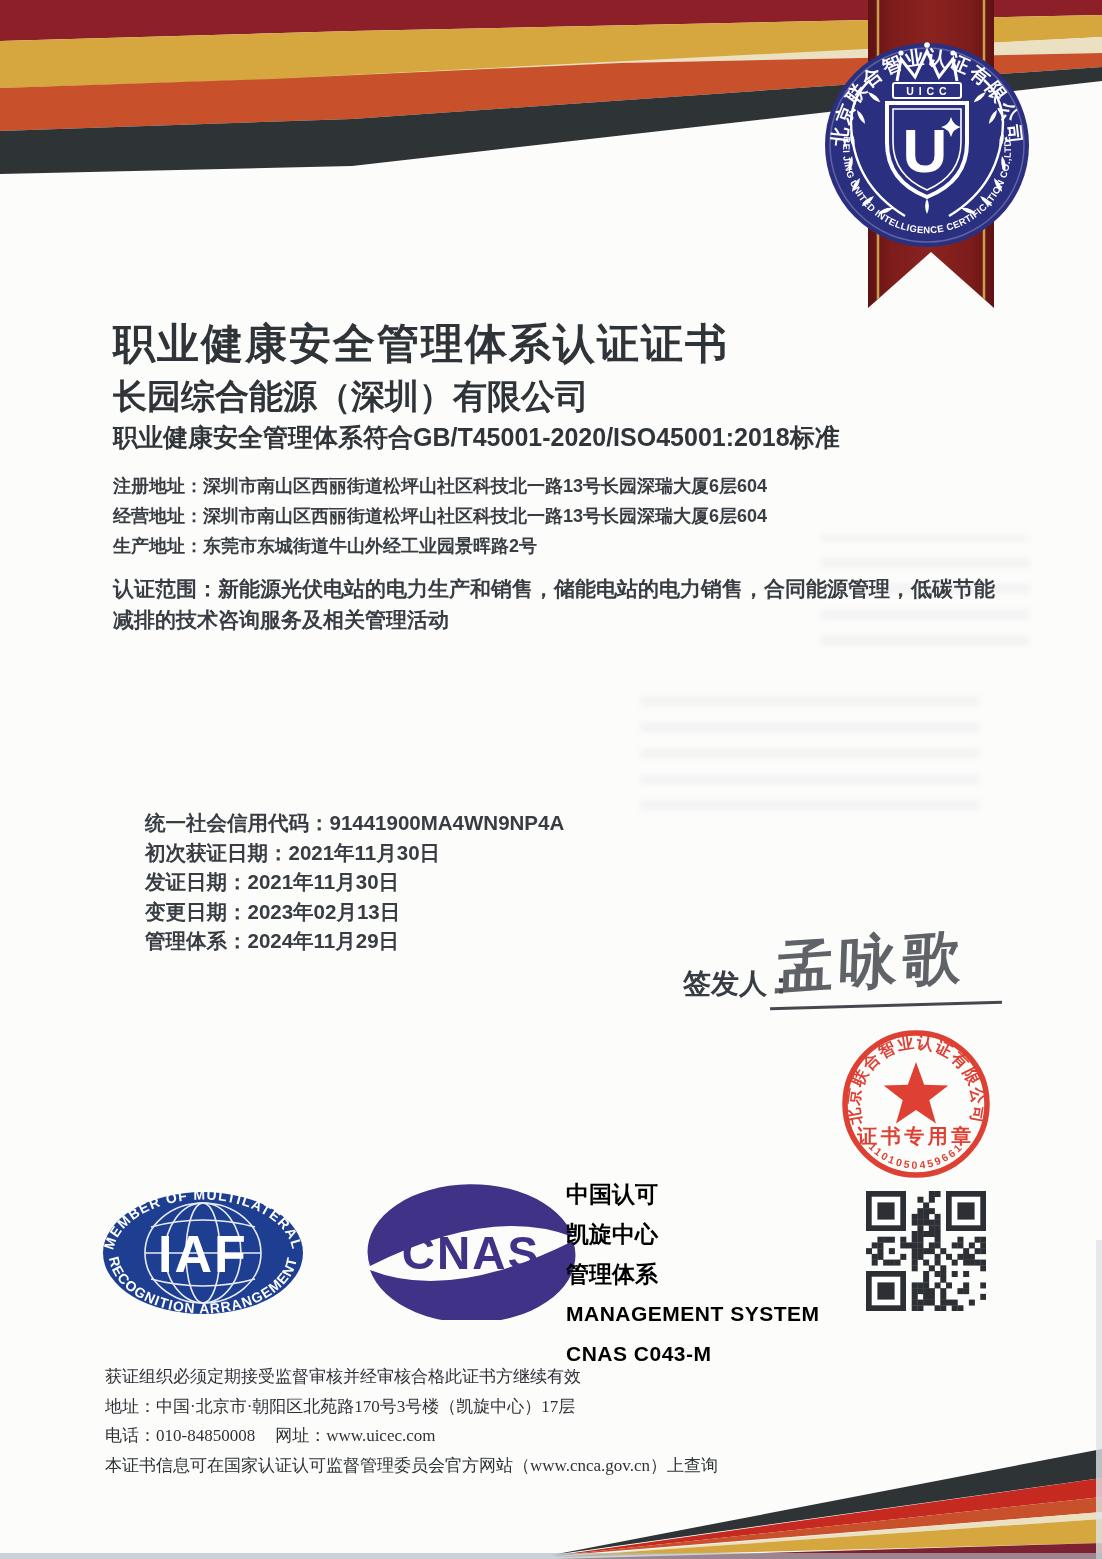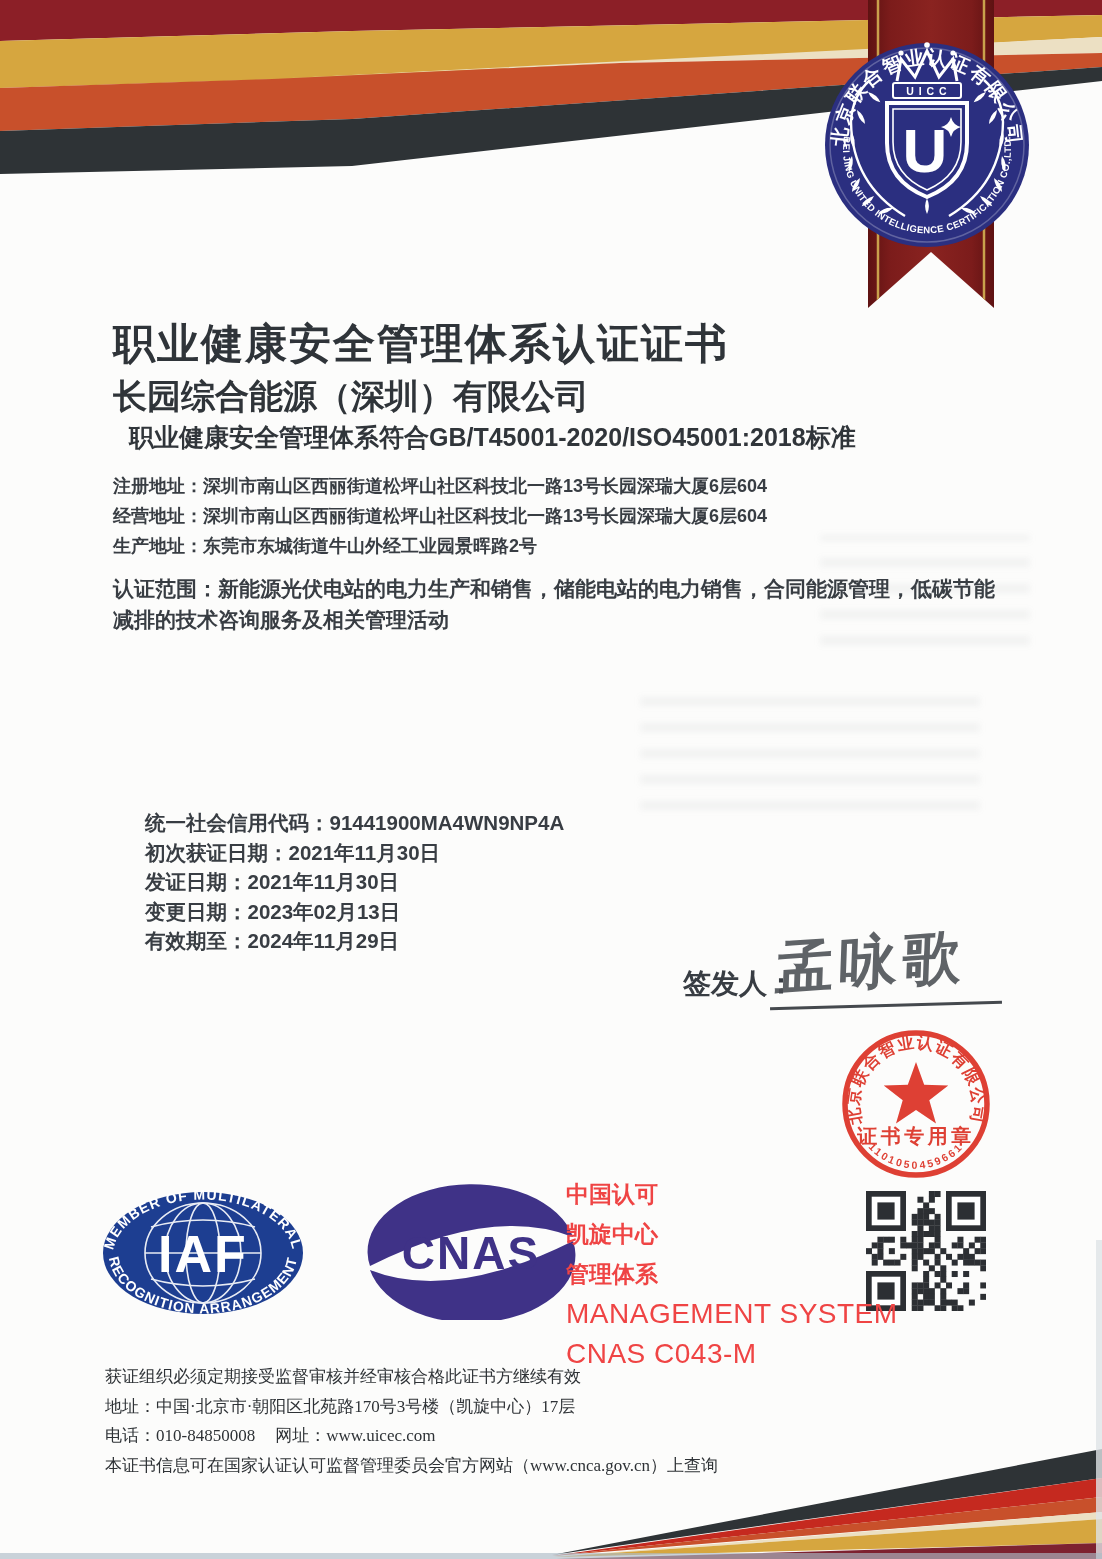--- a/index.html
+++ b/index.html
@@ -7,33 +7,33 @@
     position:relative;width:1102px;height:1559px;margin:0 auto;
     background:#fcfcfb;overflow:hidden;
     font-family:"Liberation Sans","DejaVu Sans",sans-serif;
     color:#33383d;
   }
   .abs{position:absolute;}
   svg{display:block;}
   
   .cert-title{left:113px;top:272px;font-size:42px;font-weight:bold;letter-spacing:2px;color:#2f3439;margin-top:44px;}
   .company{left:113px;top:374px;font-size:34px;font-weight:bold;color:#2f3439;}
-  .standard{left:129px;top:421px;font-size:25px;font-weight:bold;color:#30353a;}
+  .standard{left:113px;top:421px;font-size:25px;font-weight:bold;color:#30353a;}
   .addr-block{left:113px;top:471px;font-size:18px;line-height:30px;font-weight:600;color:#383d43;}
   .scope-block{left:113px;top:573px;width:885px;font-size:21px;line-height:31px;font-weight:600;color:#383d43;}
   .details-block{left:113px;top:808px;font-size:20.5px;line-height:29.6px;font-weight:600;color:#383d43;margin-left:32px;}
   .signer-label{left:683px;top:965px;font-size:28px;font-weight:600;color:#383d43;}
   .signature{
     left:775px;top:922px;width:250px;font-size:58px;color:#4a4e53;
     transform:rotate(-4deg) skewX(-6deg);letter-spacing:6px;font-weight:bold;opacity:.88;
   }
   .sig-line{left:770px;top:1004px;width:232px;height:2.5px;background:#45494e;transform:rotate(-1.6deg);}
-  .accr-block{left:566px;top:1174px;line-height:40px;color:#ef4444;}
+  .accr-block{left:566px;top:1174px;line-height:40px;color:#000000;}
   .accr-block .cjk{font-size:23px;font-weight:600;}
-  .accr-block .lat{font-size:28px;font-weight:normal;letter-spacing:.5px;}
+  .accr-block .lat{font-size:21px;font-weight:bold;letter-spacing:.5px;}
   .footer{left:105px;top:1362px;font-family:"Liberation Serif","DejaVu Serif",serif;
     font-size:17px;color:#2e3236;line-height:29.5px;}
   .footer .row{display:flex;gap:20px;}
   
   .ghost{
     background:repeating-linear-gradient(0deg, rgba(110,116,122,.07) 0 9px, transparent 9px 26px);
     filter:blur(3px);
   }
   .bottom-edge{left:0;top:1553px;width:1102px;height:6px;background:#aebcc6;opacity:.65;}
   .right-edge{right:0;top:1240px;width:6px;height:319px;background:#dfe4e7;opacity:.8;}
@@ -143,21 +143,21 @@
   <div class="abs scope-block">认证范围：新能源光伏电站的电力生产和销售，储能电站的电力销售，合同能源管理，低碳节能减排的技术咨询服务及相关管理活动</div>
 
   <div class="abs ghost" style="left:640px;top:690px;width:340px;height:120px;"></div>
   <div class="abs ghost" style="left:820px;top:535px;width:210px;height:110px;"></div>
 
   <div class="abs details-block">
     <div>统一社会信用代码：91441900MA4WN9NP4A</div>
     <div>初次获证日期：2021年11月30日</div>
     <div>发证日期：2021年11月30日</div>
     <div>变更日期：2023年02月13日</div>
-    <div>有效期至：2024年11月29日</div>
+    <div>管理体系：2024年11月29日</div>
   </div>
 
   <div class="abs signer-label">签发人：</div>
   <div class="abs signature">孟咏歌</div>
   <div class="abs sig-line"></div>
 
   <svg class="abs" style="left:830px;top:1018px" width="180" height="180" viewBox="830 1018 180 180" opacity="0.94">
     <defs>
       <path id="stampTopArc" d="M 863,1126 A 57,57 0 1 1 969,1126" fill="none"></path>
       <path id="stampBotArc" d="M 864,1142 A 64,64 0 0 0 968,1142" fill="none"></path>

